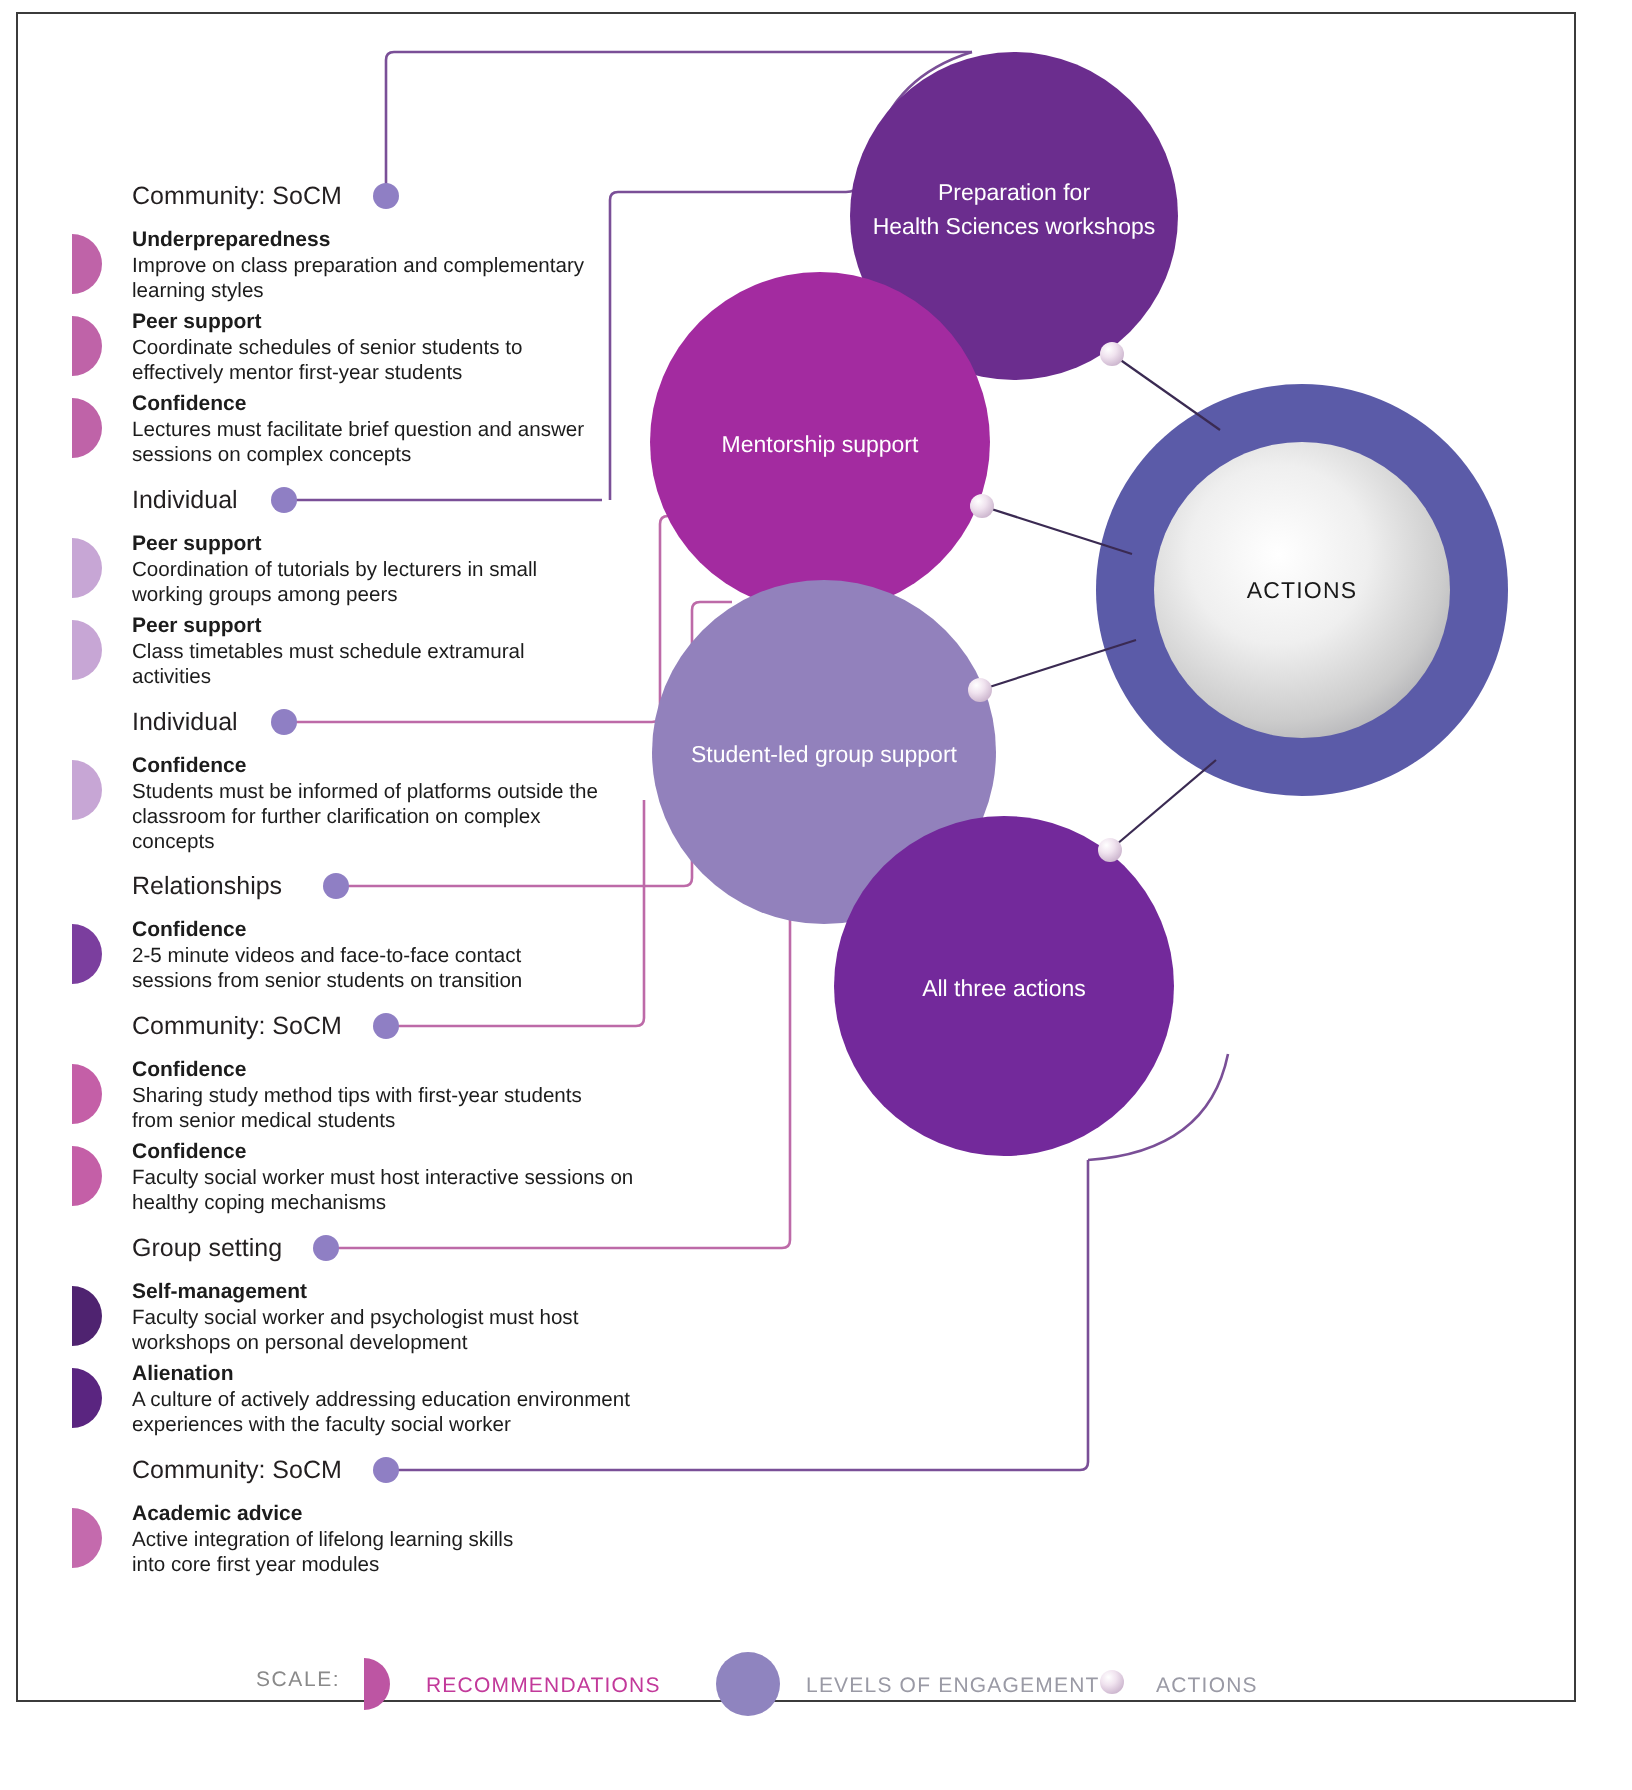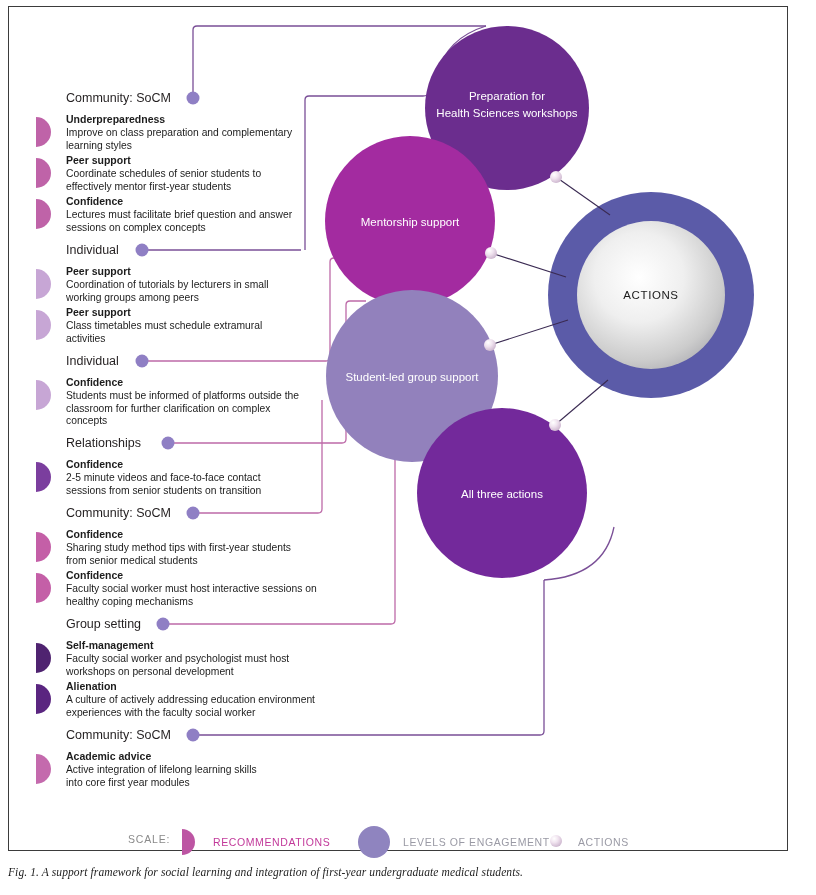--- a/index.html
+++ b/index.html
@@ -215,14 +215,13 @@
       <text class="legend-scale" x="128" y="843">SCALE:</text>
       <path d="M182 829 A13 13 0 0 1 182 855 Z" fill="#bd55a3"></path>
       <text class="legend-rec" x="213" y="846">RECOMMENDATIONS</text>
       <circle cx="374" cy="842" r="16" fill="#8f84bf"></circle>
       <text class="legend-gray" x="403" y="846">LEVELS OF ENGAGEMENT</text>
       <circle cx="556" cy="841" r="6" fill="url(#gradNodeDot)"></circle>
       <text class="legend-gray" x="578" y="846">ACTIONS</text>
     </g>
   </svg>
 
-  <div class="caption">Fig. 1. A support framework for social learning and integration of first-year undergraduate medical students.</div>
 </div>
 
 </body></html>

